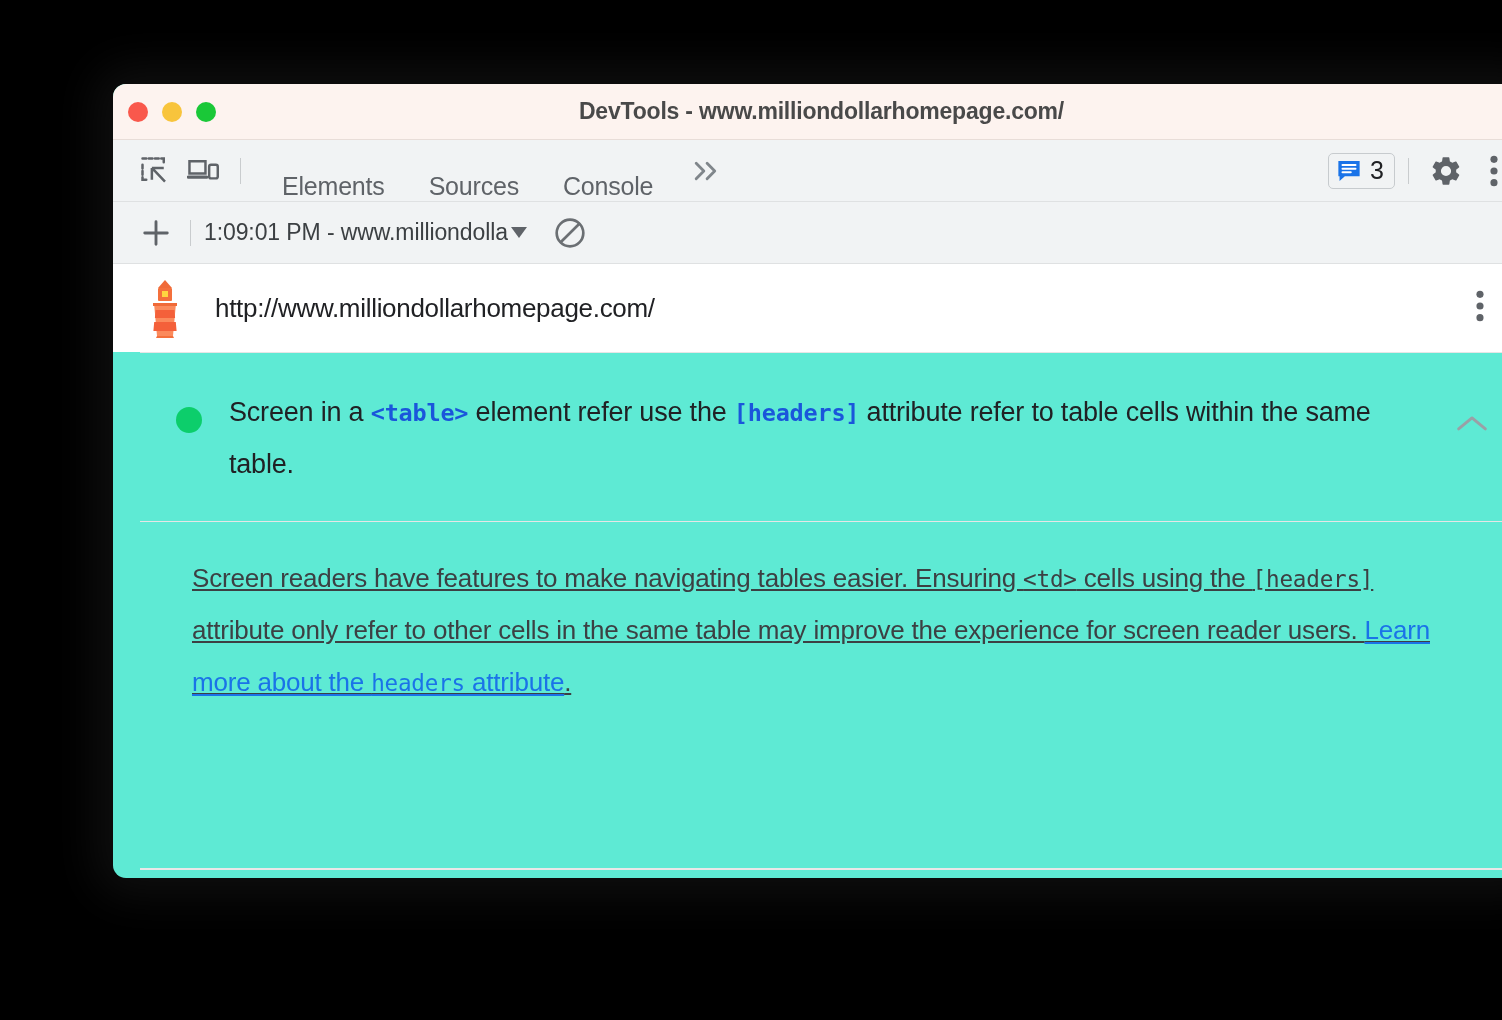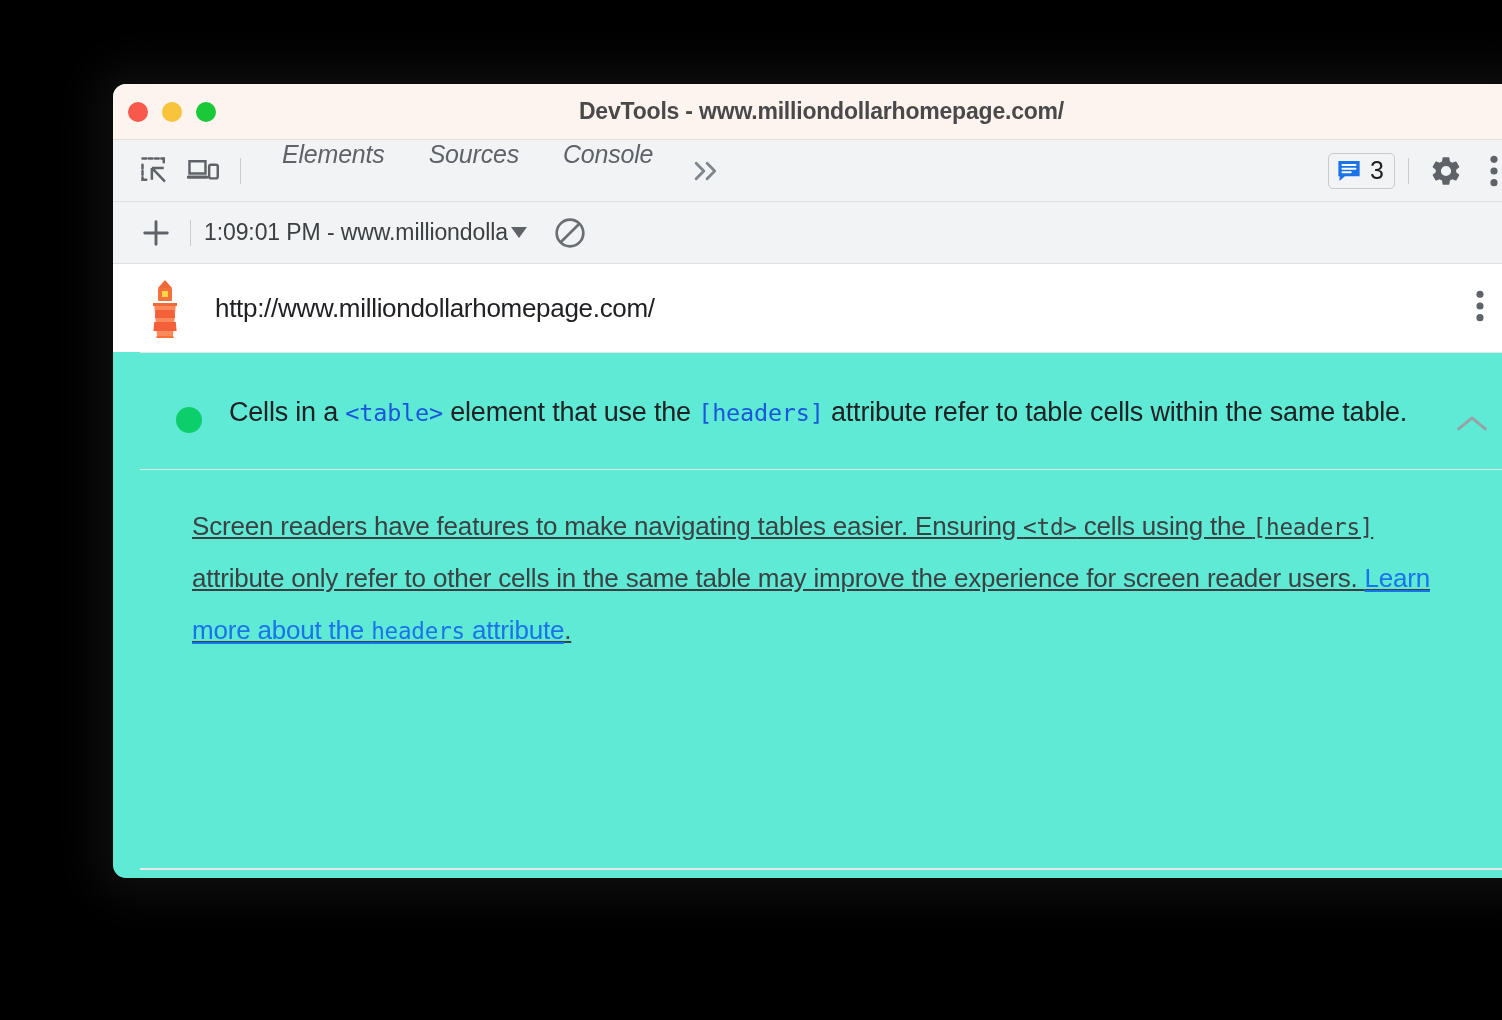--- a/index.html
+++ b/index.html
@@ -80,24 +80,23 @@
   }
   .tb-sep {
     width: 1px;
     height: 26px;
     background: #c9ccce;
     margin: 0 13px;
     flex: 0 0 auto;
   }
   .tabs {
     display: flex;
-    align-items: flex-start;
+    align-items: flex-end;
     height: 100%;
     margin-left: 6px;
-    font-style: italic;
   }
   .tab {
     display: flex;
     align-items: center;
     padding: 0 22px;
     font-size: 25px;
     color: #5f6368;
     position: relative;
     white-space: nowrap;
     letter-spacing: -0.2px;
@@ -248,21 +247,21 @@
     color: #3c4043;
     padding: 30px 60px 40px 52px;
     letter-spacing: -0.2px;
     text-decoration: underline;
   }
 
   code {
     font-family: "DejaVu Sans Mono", monospace;
     font-size: 0.87em;
   }
-  .code-blue { color: #1a56db; }
+  .code-blue { color: #1a56db; font-weight: bold; }
   .code-dark { color: #3c4043; }
 
   .audit-link {
     color: #1a73e8;
     text-decoration: underline;
     text-underline-offset: 3px;
   }
   .audit-link code { color: #1a73e8; }
 
   .bottom-rule {
@@ -391,21 +390,21 @@
     </div>
   </div>
 
   <div class="divider"></div>
 
   <div class="audit">
 
     <div class="audit-title-row">
       <div class="score-dot"></div>
       <div class="audit-title">
-        <span>Cells in a </span><code class="code-blue">&lt;table&gt;</code><span> element that use the </span><code class="code-blue">[headers]</code><span> attribute refer to table cells within the same table.</span>
+        <span>Screen in a </span><code class="code-blue">&lt;table&gt;</code><span> element refer use the </span><code class="code-blue">[headers]</code><span> attribute refer to table cells within the same table.</span>
       </div>
       <div class="chev-up">
         <svg width="34" height="22" viewBox="0 0 28 18">
           <path d="M3 13l11-9 11 9" stroke="#9aa0a6" stroke-width="2.4" fill="none" stroke-linecap="round" stroke-linejoin="round"></path>
         </svg>
       </div>
     </div>
 
     <div class="divider" style="margin:0;"></div>
 

